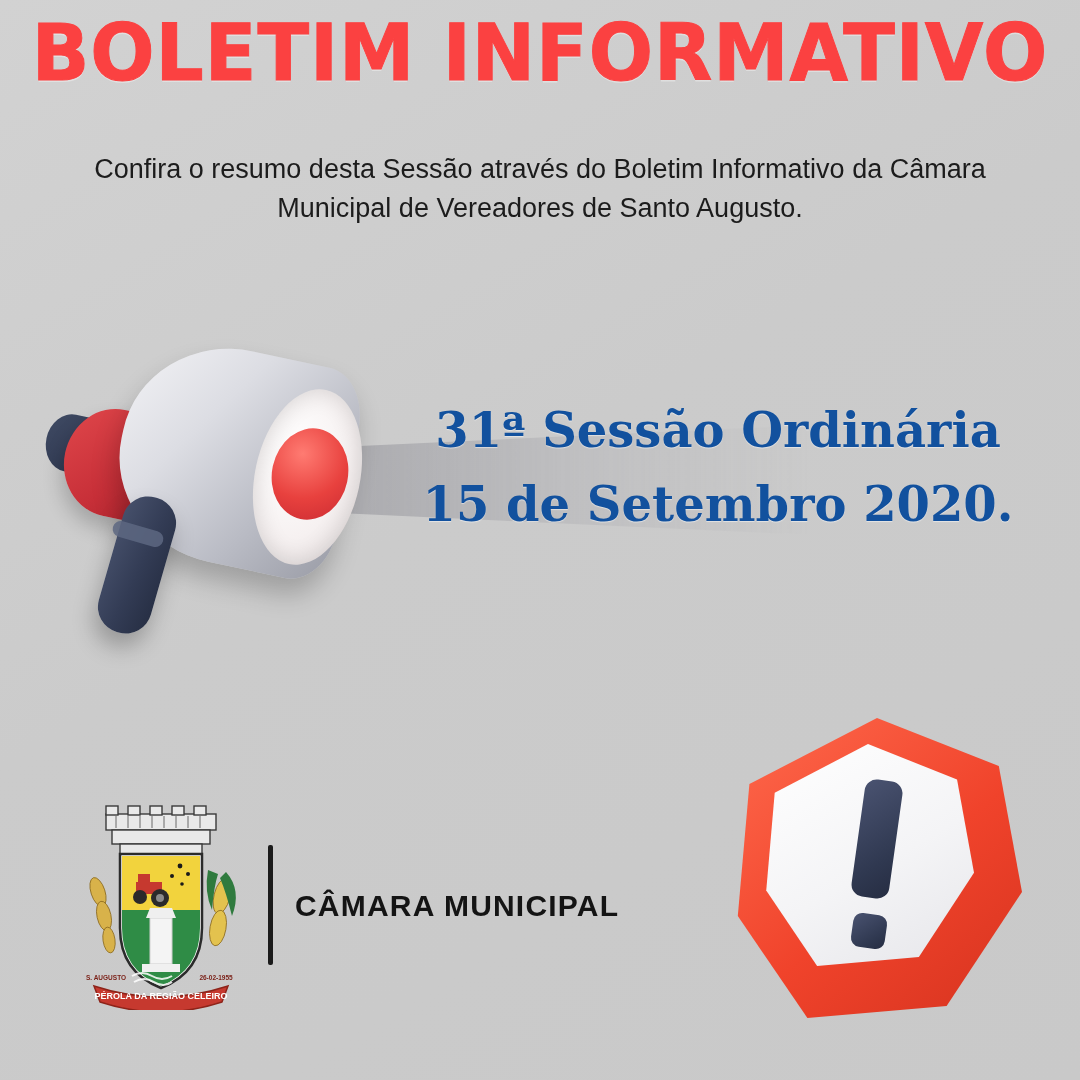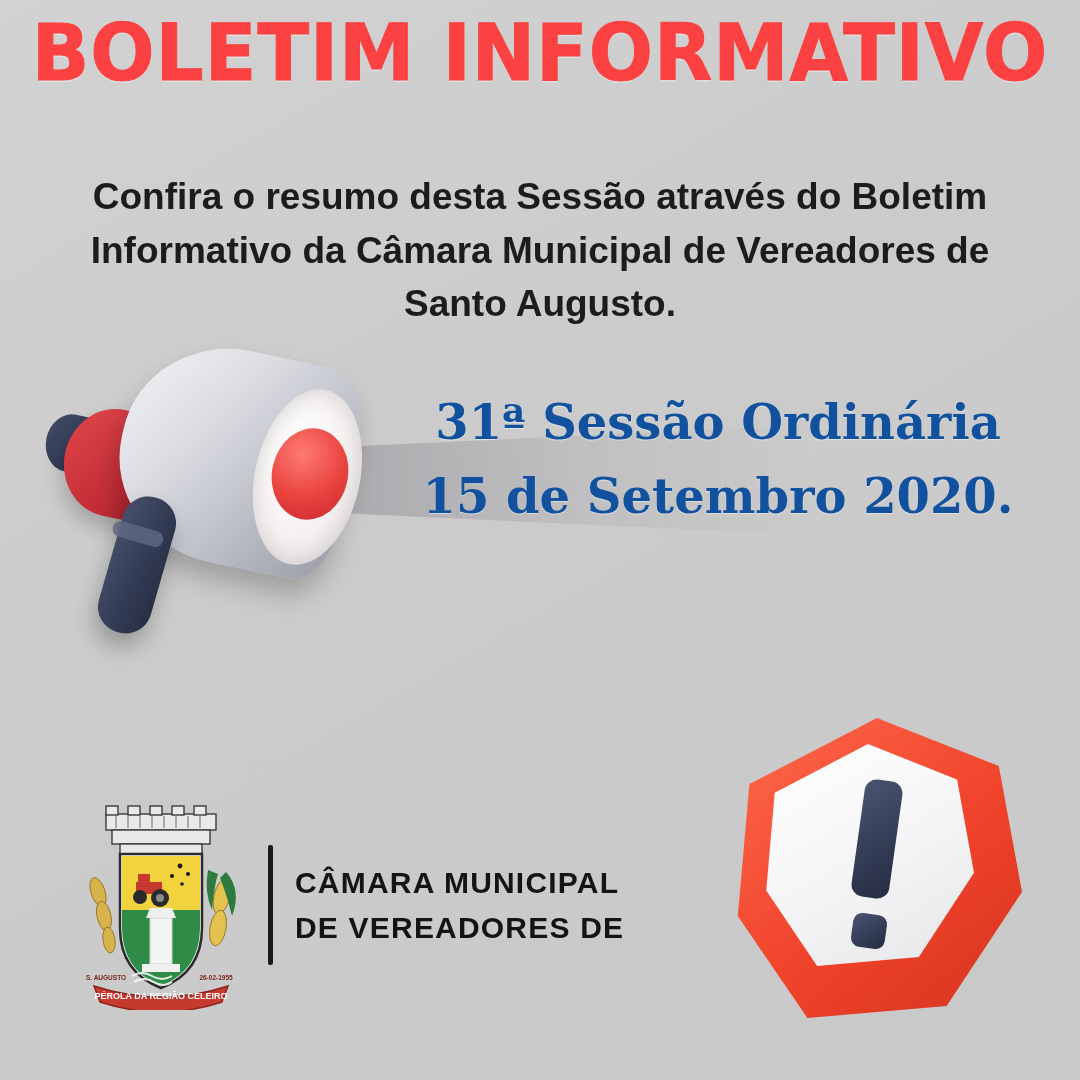--- a/index.html
+++ b/index.html
@@ -39,31 +39,30 @@
 
   
   .subtitle {
     position: absolute;
     top: 150px;
     left: 50%;
     transform: translateX(-50%);
     width: 1000px;
     text-align: center;
     font-family: "Liberation Sans", sans-serif;
-    font-weight: bold;
-    font-size: 37px;
+    font-weight: normal;
+    font-size: 27px;
     line-height: 1.45;
     color: #1c1c1c;
-    margin-top: 20px;
   }
 
   
   .session-block {
     position: absolute;
-    top: 385px;
+    top: 393px;
     right: 32px;
     width: 660px;
     text-align: center;
     font-family: "DejaVu Serif", serif;
     font-weight: bold;
     color: #12519e;
     font-size: 48px;
     line-height: 1.55;
     text-shadow: 0 1px 1px rgba(255,255,255,0.5);
   }
@@ -345,17 +344,16 @@
         <text x="85" y="199" font-family="'Liberation Sans', sans-serif" font-size="9" font-weight="bold" fill="#ffffff" text-anchor="middle">PÉROLA DA REGIÃO CELEIRO</text>
         <text x="30" y="180" font-family="'Liberation Sans', sans-serif" font-size="6.5" font-weight="bold" fill="#7a1f16" text-anchor="middle">S. AUGUSTO</text>
         <text x="140" y="180" font-family="'Liberation Sans', sans-serif" font-size="6.5" font-weight="bold" fill="#7a1f16" text-anchor="middle">26-02-1955</text>
       </svg>
     </div>
 
     <div class="footer-divider"></div>
 
     <div class="footer-text">
       <div>CÂMARA MUNICIPAL</div>
-      <div>DE VEREADORES DE</div>
     </div>
   </div>
 
 </div>
 
 </body></html>

